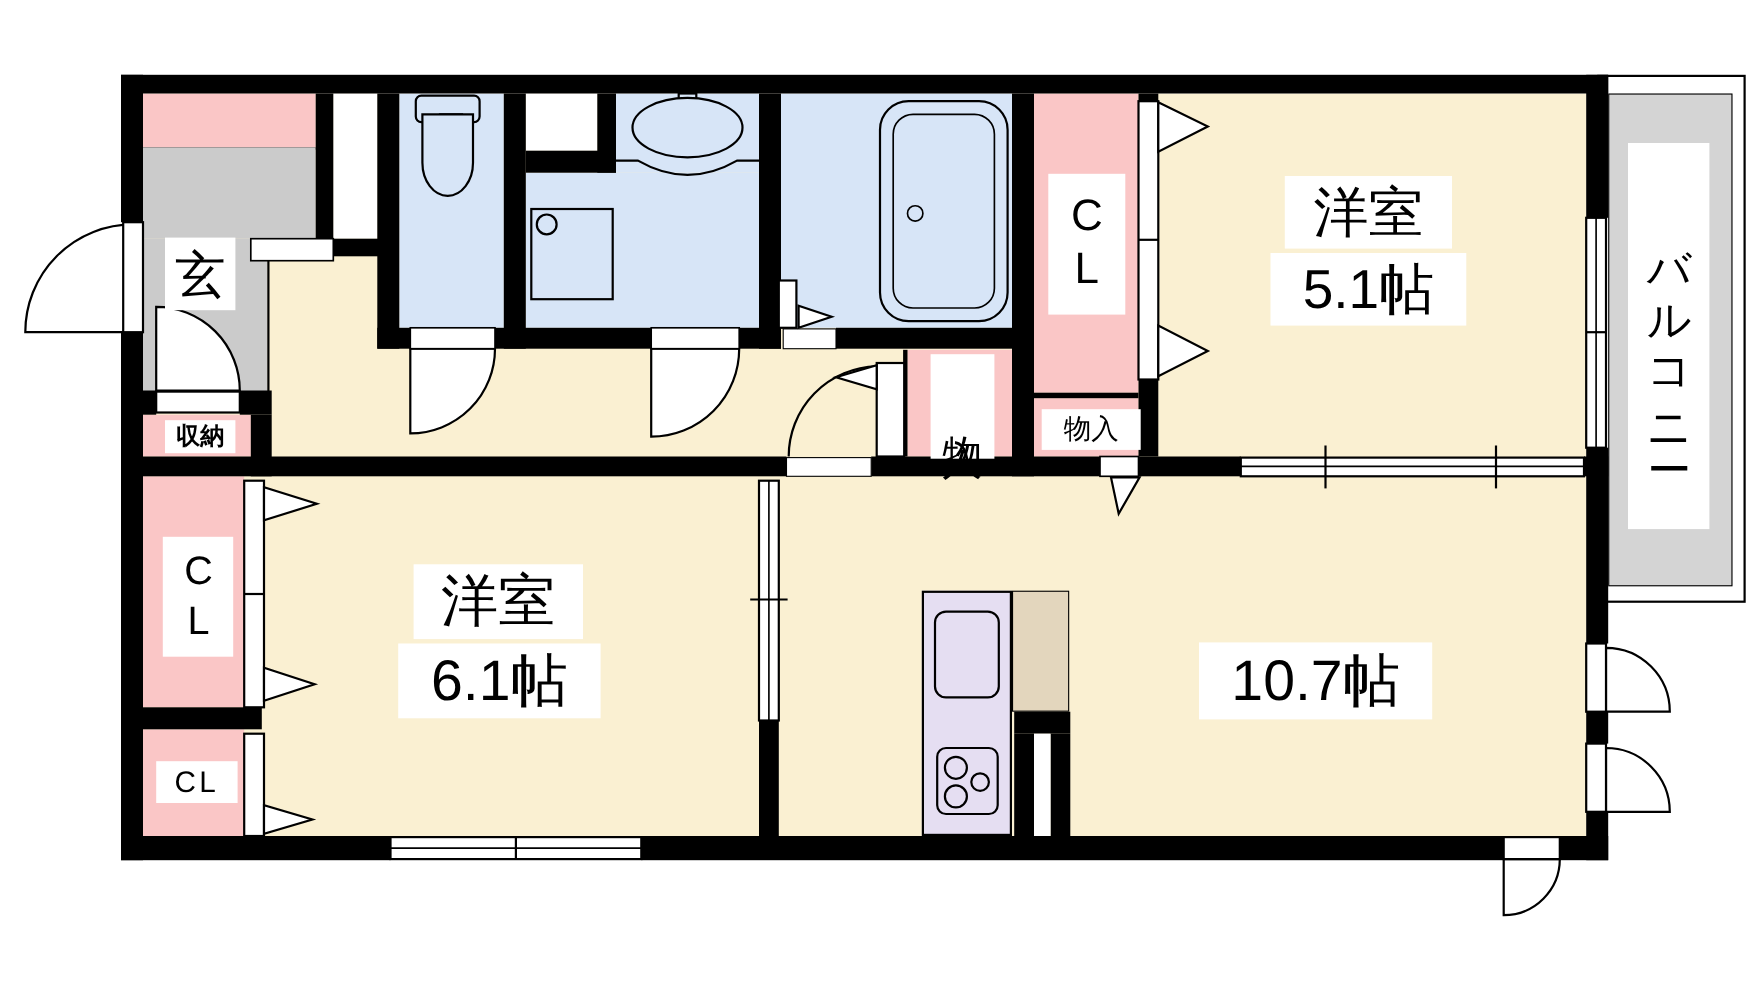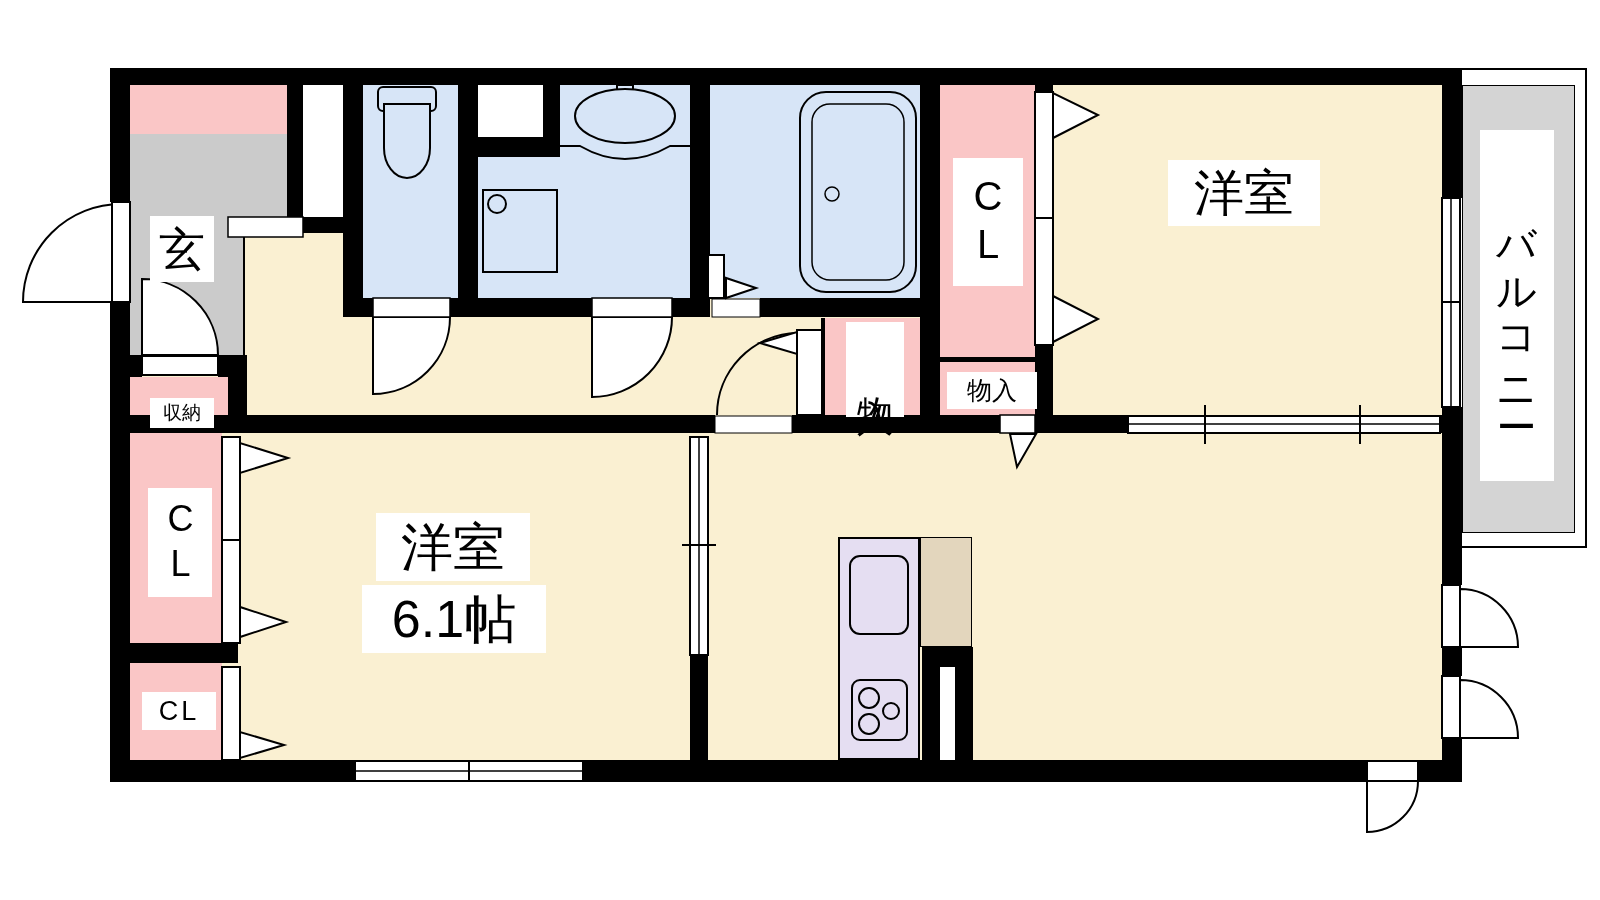--- a/index.html
+++ b/index.html
@@ -183,24 +183,26 @@
     <rect x="850" y="556" width="58" height="78" rx="10" fill="var(--kitchen)" stroke="#000" stroke-width="2"></rect>
     <g>
       <rect x="852" y="680" width="55" height="60" rx="8" fill="var(--kitchen)" stroke="#000" stroke-width="2"></rect>
       <circle cx="869" cy="698" r="10" fill="none" stroke="#000" stroke-width="2"></circle>
       <circle cx="891" cy="711" r="8" fill="none" stroke="#000" stroke-width="2"></circle>
       <circle cx="869" cy="724" r="10" fill="none" stroke="#000" stroke-width="2"></circle>
     </g>
   </svg>
 
   <div class="lbl" style="left:150px;top:216px;width:56px;height:62px;font-size:46px;">玄</div>
-  <div class="lbl" style="left:150px;top:398px;width:56px;height:26px;font-size:19px;">収納</div>
+  <div class="lbl" style="left:150px;top:382px;width:56px;height:26px;font-size:22px;font-weight:bold;">収納</div>
   <div class="lbl vert" style="left:953px;top:158px;width:62px;height:124px;font-size:40px;">CL</div>
   <div class="lbl vert" style="left:846px;top:322px;width:50px;height:91px;font-size:36px;letter-spacing:2px;">物入</div>
   <div class="lbl" style="left:947px;top:372px;width:82px;height:33px;font-size:25px;">物入</div>
   <div class="lbl" style="left:1168px;top:160px;width:144px;height:62px;font-size:50px;">洋室</div>
+  <div class="lbl" style="left:1155px;top:230px;width:170px;height:62px;font-size:50px;">5.1帖</div>
   <div class="lbl vmix" style="left:1480px;top:130px;width:66px;height:347px;font-size:40px;">バルコニー</div>
   <div class="lbl vert" style="left:148px;top:488px;width:56px;height:105px;font-size:36px;">CL</div>
   <div class="lbl" style="left:142px;top:692px;width:66px;height:34px;font-size:27px;letter-spacing:3px;">CL</div>
   <div class="lbl" style="left:376px;top:513px;width:146px;height:64px;font-size:52px;">洋室</div>
   <div class="lbl" style="left:362px;top:585px;width:176px;height:64px;font-size:52px;">6.1帖</div>
+  <div class="lbl" style="left:1090px;top:584px;width:204px;height:66px;font-size:52px;">10.7帖</div>
 
 </div>
 
 </body></html>

